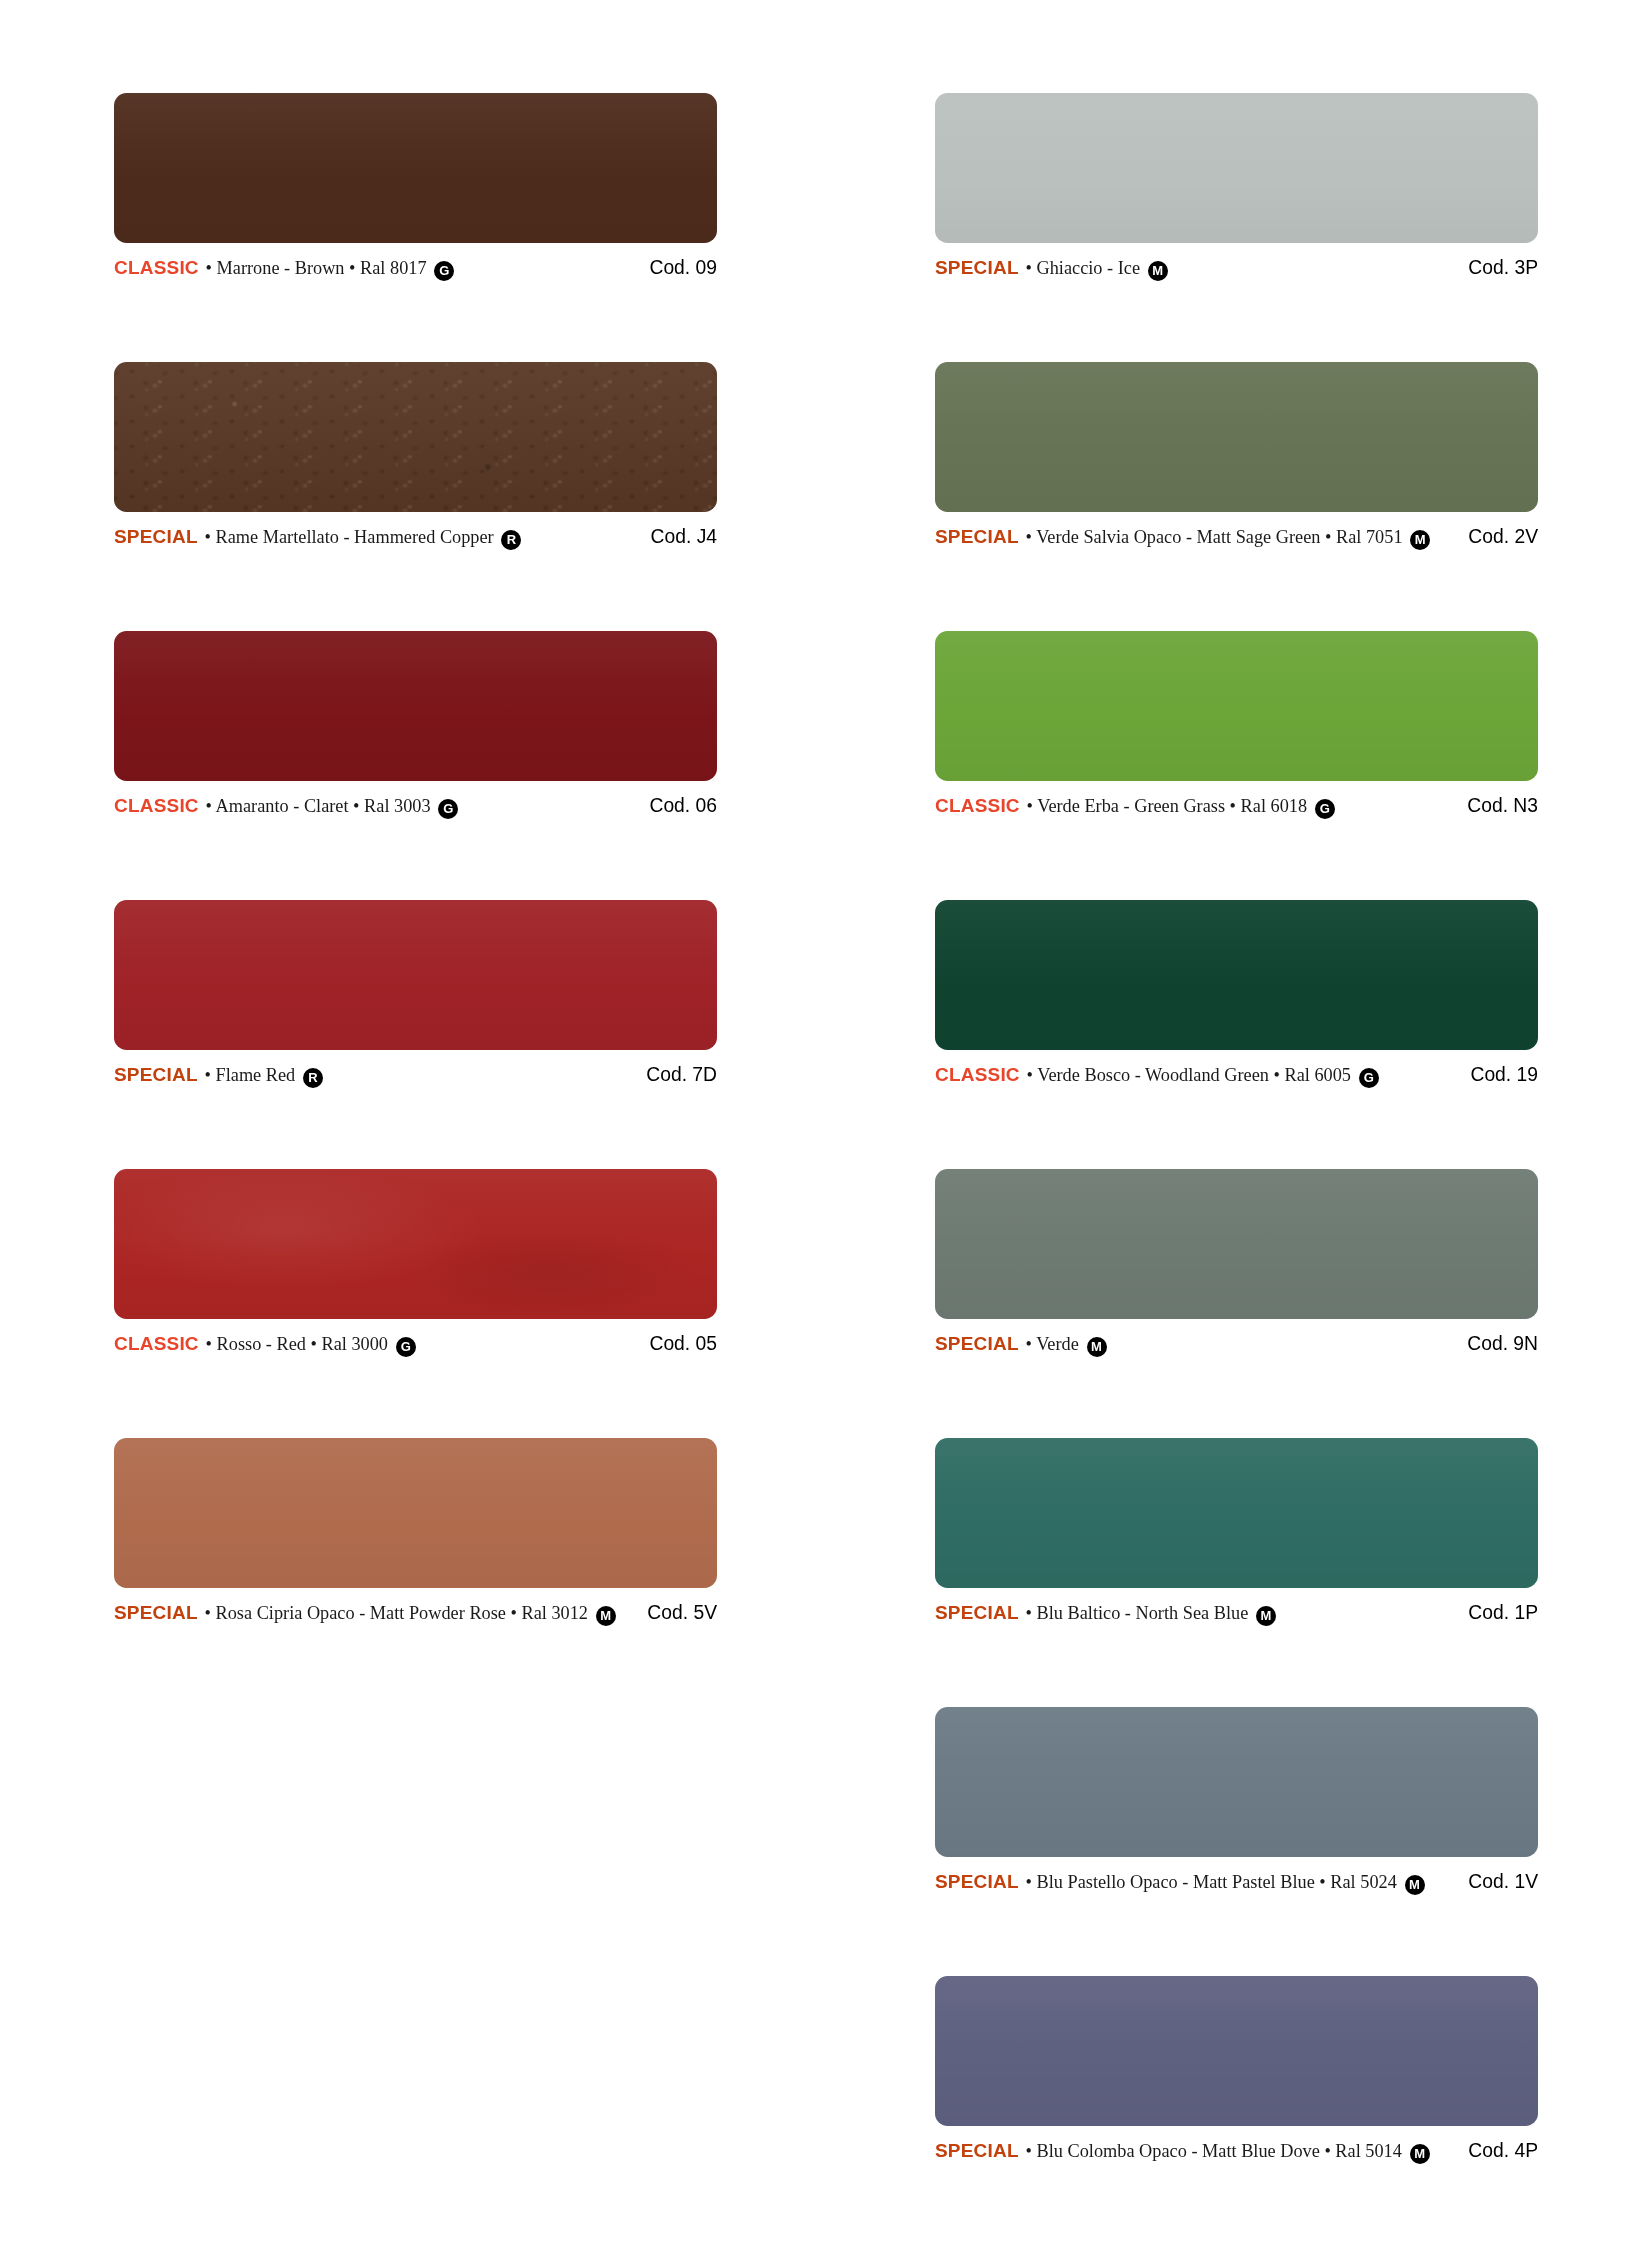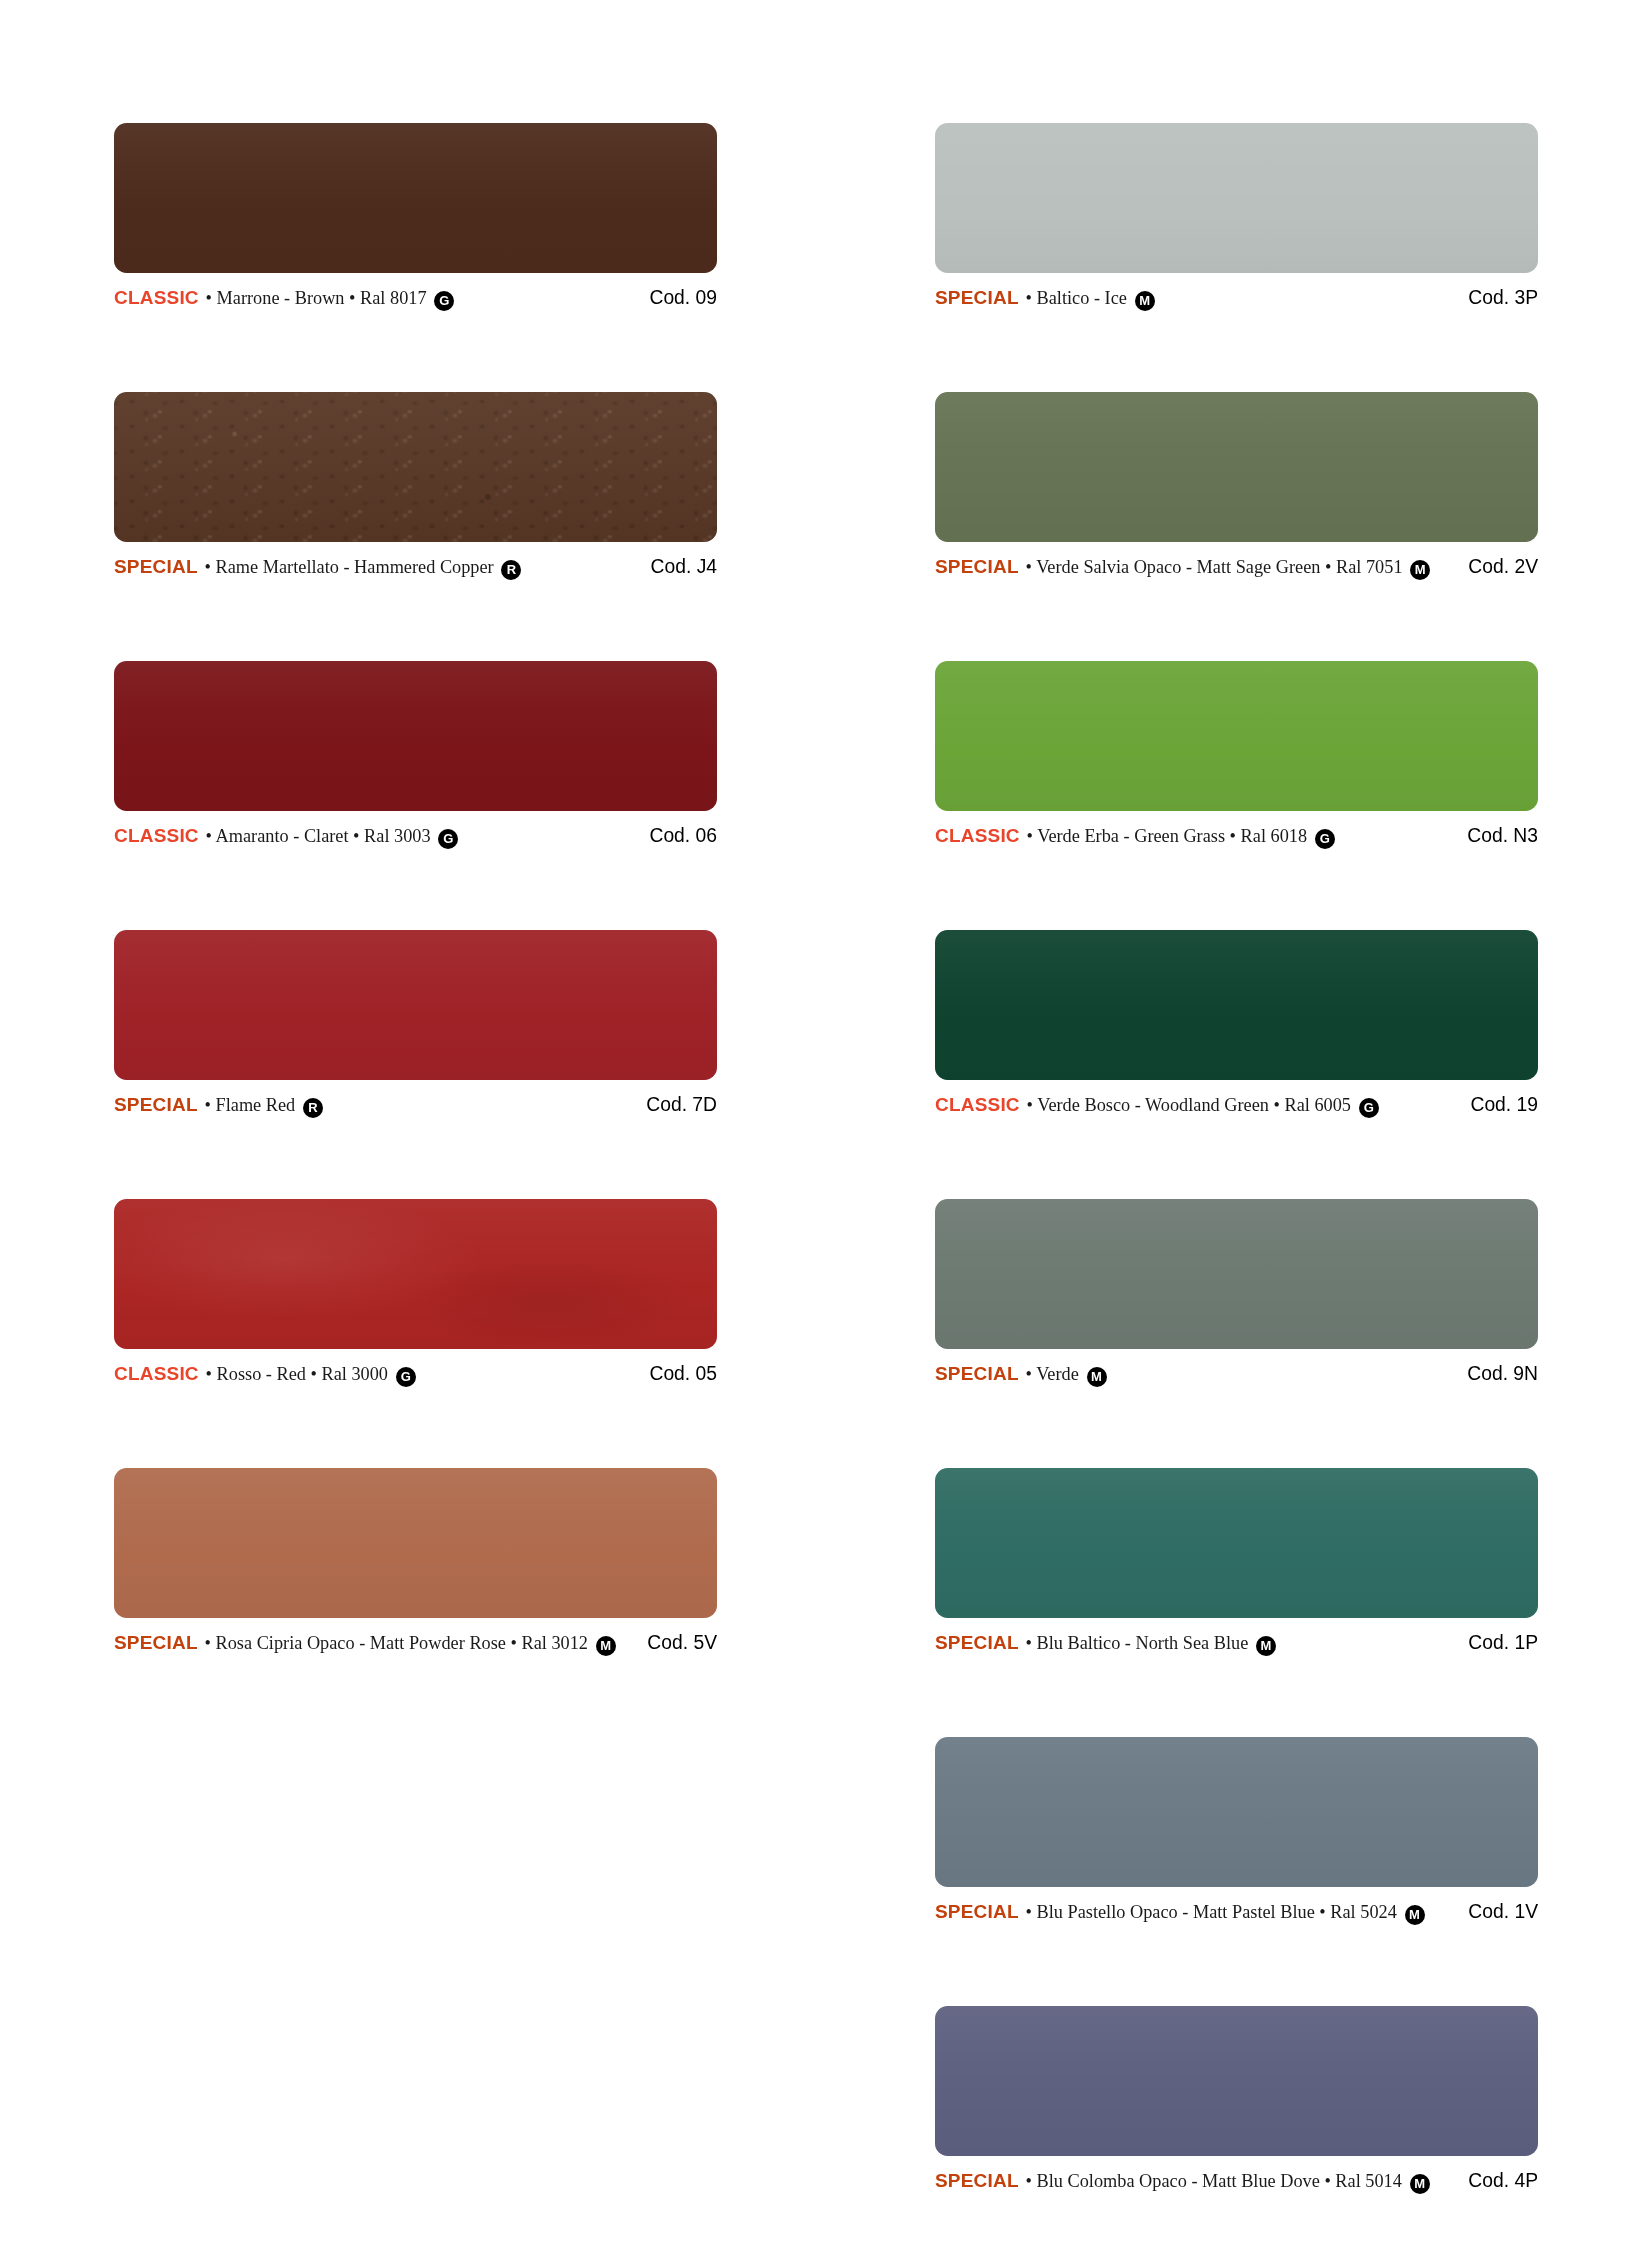--- a/index.html
+++ b/index.html
@@ -25,21 +25,21 @@
   .columns {
     position: absolute;
     left: 0;
     top: 0;
     width: 1651px;
     height: 2258px;
   }
 
   .column {
     position: absolute;
-    top: 123px;
+    top: 93px;
     width: 603px;
   }
   .column-left  { left: 114px; }
   .column-right { left: 935px; }
 
   .swatch-card {
     position: relative;
     width: 603px;
     margin-bottom: 83px;
   }
@@ -235,21 +235,21 @@
         </div>
       </div>
     <div class="column column-right">
         <div class="swatch-card">
           <div class="swatch-chip" style="background: rgb(185, 192, 189);">
             <div class="grain"></div>
             <div class="sheen"></div>
           </div>
           <div class="swatch-caption">
             <span class="family special">SPECIAL</span>
-            <span class="caption-text">• Baltico - Ice</span>
+            <span class="caption-text">• Ghiaccio - Ice</span>
             <span class="finish-badge">M</span>
             <span class="code-spacer"></span>
             <span class="code">Cod. 3P</span>
           </div>
         </div>
         <div class="swatch-card">
           <div class="swatch-chip" style="background: rgb(102, 115, 84);">
             <div class="grain"></div>
             <div class="sheen"></div>
           </div>

